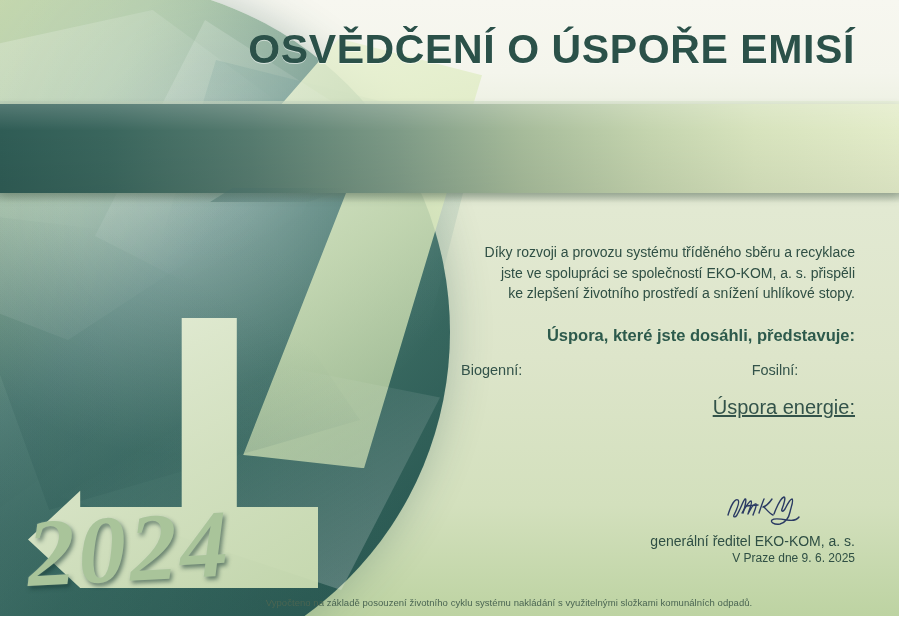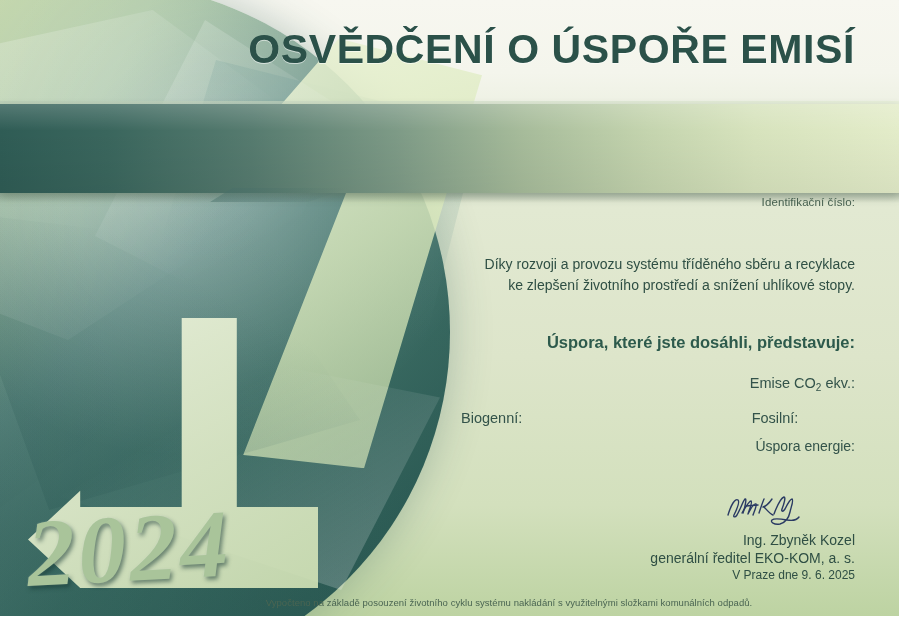--- a/index.html
+++ b/index.html
@@ -122,36 +122,36 @@
   }
   .id-line{
     font-size:11.5px;color:#46604f;letter-spacing:.1px;
   }
   .para{
     margin-top:46px;
     font-size:14px;line-height:20.5px;color:#2f4f44;
   }
   .para div{white-space:nowrap;}
   .headline{
-    margin-top:38px;
+    margin-top:22px;
     font-size:16.5px;font-weight:bold;color:#2d5a4c;
   }
   .emise{
     margin-top:23px;font-size:14.5px;color:#33534a;
   }
   .emise sub{font-size:10px;vertical-align:-3px;}
   .pairrow{
     margin-top:17px;
     display:flex;justify-content:flex-end;align-items:baseline;
     font-size:14.5px;color:#33534a;gap:28px;
   }
   .pairrow .biog{width:206px;text-align:left;}
   .pairrow .fosil{width:160px;text-align:center;}
   .energy{
-    margin-top:12px;font-size:14px;color:#33534a;
+    margin-top:18px;font-size:20px;color:#33534a;text-decoration:underline;
   }
 
   
   .sigwrap{
     position:absolute;right:44px;top:493px;width:520px;text-align:right;
   }
   .sig-svg{display:inline-block;margin-right:52px;}
   .sig-name{margin-top:1px;font-size:14px;color:#2f4f44;}
   .sig-role{margin-top:2px;font-size:14px;color:#2f4f44;}
   .sig-place{margin-top:2px;font-size:12px;color:#2f4f44;}
@@ -198,30 +198,29 @@
   <div class="band-edge-top"></div>
   <div class="band"></div>
   <div class="band-hi"></div>
   <div class="band-shadow"></div>
   <div class="band-notch"></div>
 
   <div class="title">OSVĚDČENÍ O ÚSPOŘE EMISÍ</div>
 
   <div class="col">
 
-    <div class="id-line">Identifikační číslo:</div>
 
     <div class="para">
       <div>Díky rozvoji a provozu systému tříděného sběru a recyklace</div>
+      <div>jste ve spolupráci se společností EKO-KOM, a. s. přispěli</div>
       <div>ke zlepšení životního prostředí a snížení uhlíkové stopy.</div>
     </div>
 
     <div class="headline">Úspora, které jste dosáhli, představuje:</div>
 
-    <div class="emise"><span>Emise CO</span><sub>2</sub><span> ekv.:</span><span></span></div>
 
     <div class="pairrow">
       <span class="biog">Biogenní:</span>
       <span class="fosil">Fosilní:</span>
     </div>
 
     <div class="energy">Úspora energie:</div>
   </div>
 
   <div class="sigwrap">
@@ -231,21 +230,20 @@
           <path d="M3 22 C6 12, 10 5, 13 7 C15 9, 11 18, 9 22 C8 24, 10 25, 12 22 C15 17, 18 8, 20 6 C22 5, 20 14, 18 20"></path>
           <path d="M17 20 C20 15, 24 8, 26 8 C28 9, 24 17, 23 21 C25 17, 29 10, 31 11 C32 13, 29 19, 28 22"></path>
           <path d="M21 13 L33 12"></path>
           <path d="M34 20 C36 14, 38 8, 39 6"></path>
           <path d="M38 14 C41 13, 45 9, 47 6"></path>
           <path d="M39 14 C42 17, 45 21, 48 22"></path>
           <path d="M49 21 C52 13, 56 5, 59 4 C61 4, 59 11, 57 16 C56 19, 58 19, 60 16 C62 12, 65 6, 67 6 C69 7, 66 14, 65 19 C64 24, 62 29, 55 31 C49 32, 45 29, 47 27 C49 25, 56 26, 62 27 C68 28, 72 27, 74 24"></path>
         </g>
       </svg>
     </span>
-    <div class="sig-name">Ing. Zbyněk Kozel</div>
     <div class="sig-role">generální ředitel EKO-KOM, a. s.</div>
     <div class="sig-place">V Praze dne 9. 6. 2025</div>
   </div>
 
   <div class="footnote">Vypočteno na základě posouzení životního cyklu systému nakládání s využitelnými složkami komunálních odpadů.</div>
 
   <div class="year">2024</div>
 
 </div>
 

